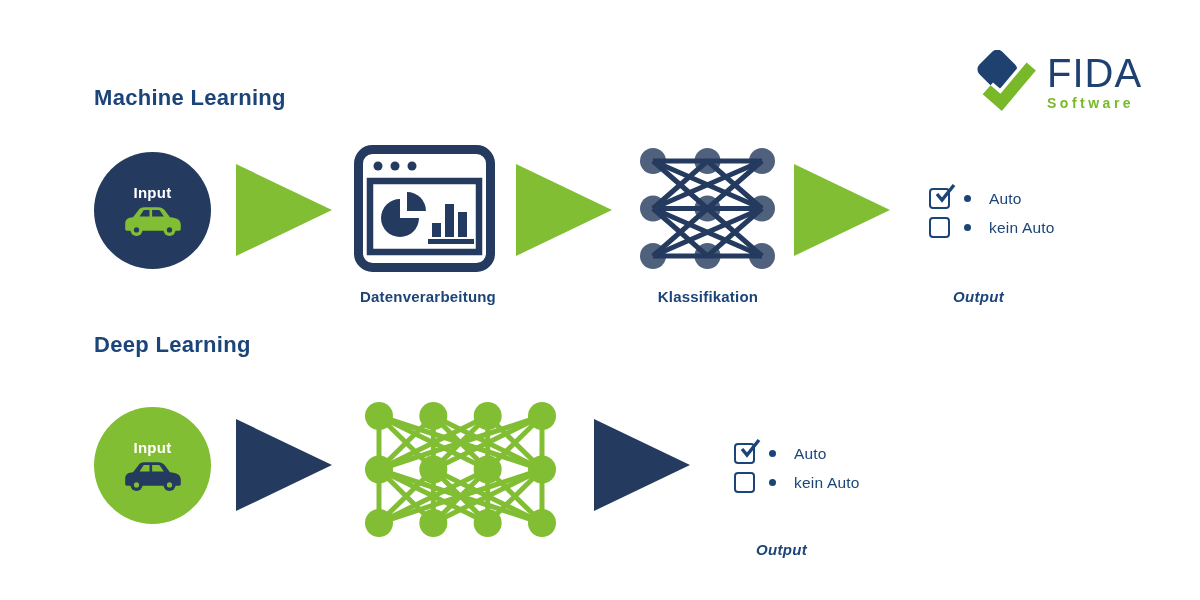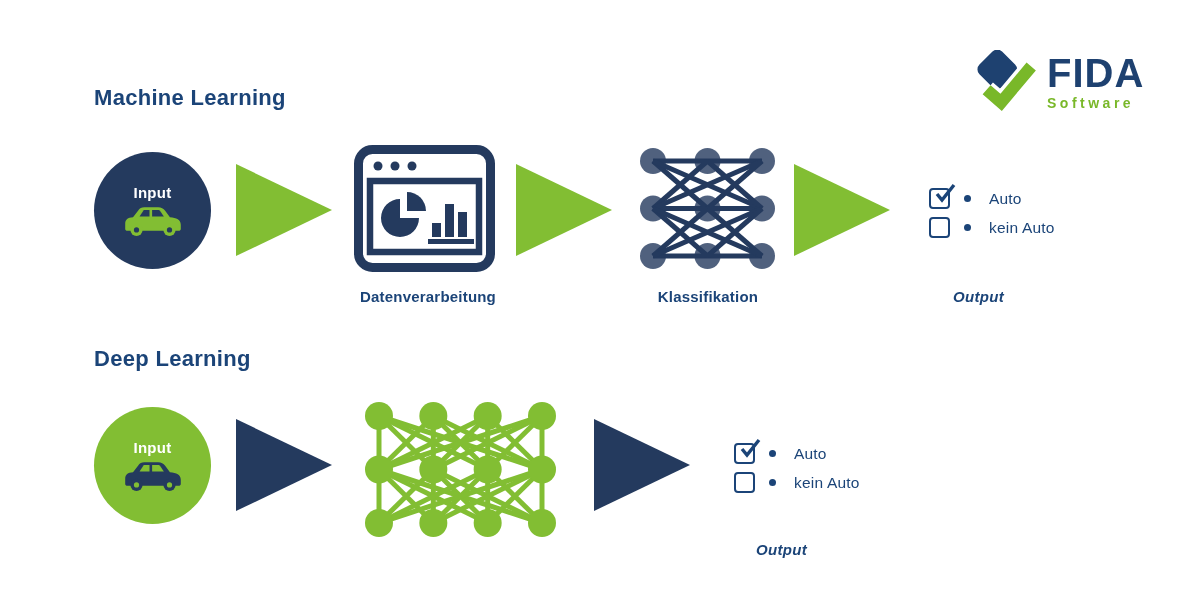--- a/index.html
+++ b/index.html
@@ -38,21 +38,21 @@
   }
   .cbox svg{position:absolute;left:1px;top:-7px;overflow:visible;}
   .bullet{
     width:7px;height:7px;border-radius:50%;background:var(--blue);
     margin-left:14px;margin-right:18px;flex:none;
   }
   .opt-label{font-size:15.5px;font-weight:400;color:var(--blue);letter-spacing:.2px;}
   .logo{display:flex;align-items:flex-start;}
   .logo-text{display:flex;flex-direction:column;margin-left:9px;margin-top:4px;}
   .logo-brand{
-    font-size:40px;line-height:38px;font-weight:700;color:var(--logo-blue);letter-spacing:1px;
+    font-size:40px;line-height:38px;font-weight:400;color:var(--logo-blue);letter-spacing:1px;
   }
   .logo-sub{
     font-size:14px;line-height:22px;font-weight:700;color:var(--logo-green);letter-spacing:3.5px;
   }
   .nn{display:block;}
   .nn-blue{color:var(--navy);}
   .nn-green{color:var(--green);}
   .arrow{display:block;}
 </style>
 </head>
@@ -153,21 +153,21 @@
       <span class="opt-label">Auto</span>
     </div>
     <div class="opt-row">
       <span class="cbox"></span>
       <span class="bullet"></span>
       <span class="opt-label">kein Auto</span>
     </div>
   </div>
   <div class="abs output-label" style="left:953px;top:288px;">Output</div>
 
-  <div class="abs section-title" style="left:94px;top:346px;">Deep Learning</div>
+  <div class="abs section-title" style="left:94px;top:332px;">Deep Learning</div>
 
   <div class="abs input-node dl" style="left:94px;top:407px;">
     <span class="input-label">Input</span>
     <svg width="66" height="37" viewBox="0 0 76 42">
       <path fill="currentColor" d="M6,32 L6,26 C6,21 9,19 15,18.5 L21,10.5 C22.5,8.2 25,7 28,7 L44,7 C47.5,7 50,8.5 52,11 L57.5,18.5 C65,19 70,21.5 70,27 L70,32 C70,33.5 69,34 67.5,34 L8.5,34 C7,34 6,33.5 6,32 Z"></path>
       <path fill="var(--hole)" d="M22.5,17.5 L27,10.5 C27.5,10 28.2,10 29,10 L34,10 L34,17.5 Z"></path>
       <path fill="var(--hole)" d="M37,10 L44,10 C45,10 45.5,10.3 46,11 L50.5,17.5 L37,17.5 Z"></path>
       <circle cx="19" cy="33" r="7" fill="currentColor"></circle>
         <circle cx="19" cy="33" r="3" fill="var(--hole)"></circle>
       <circle cx="57" cy="33" r="7" fill="currentColor"></circle>

